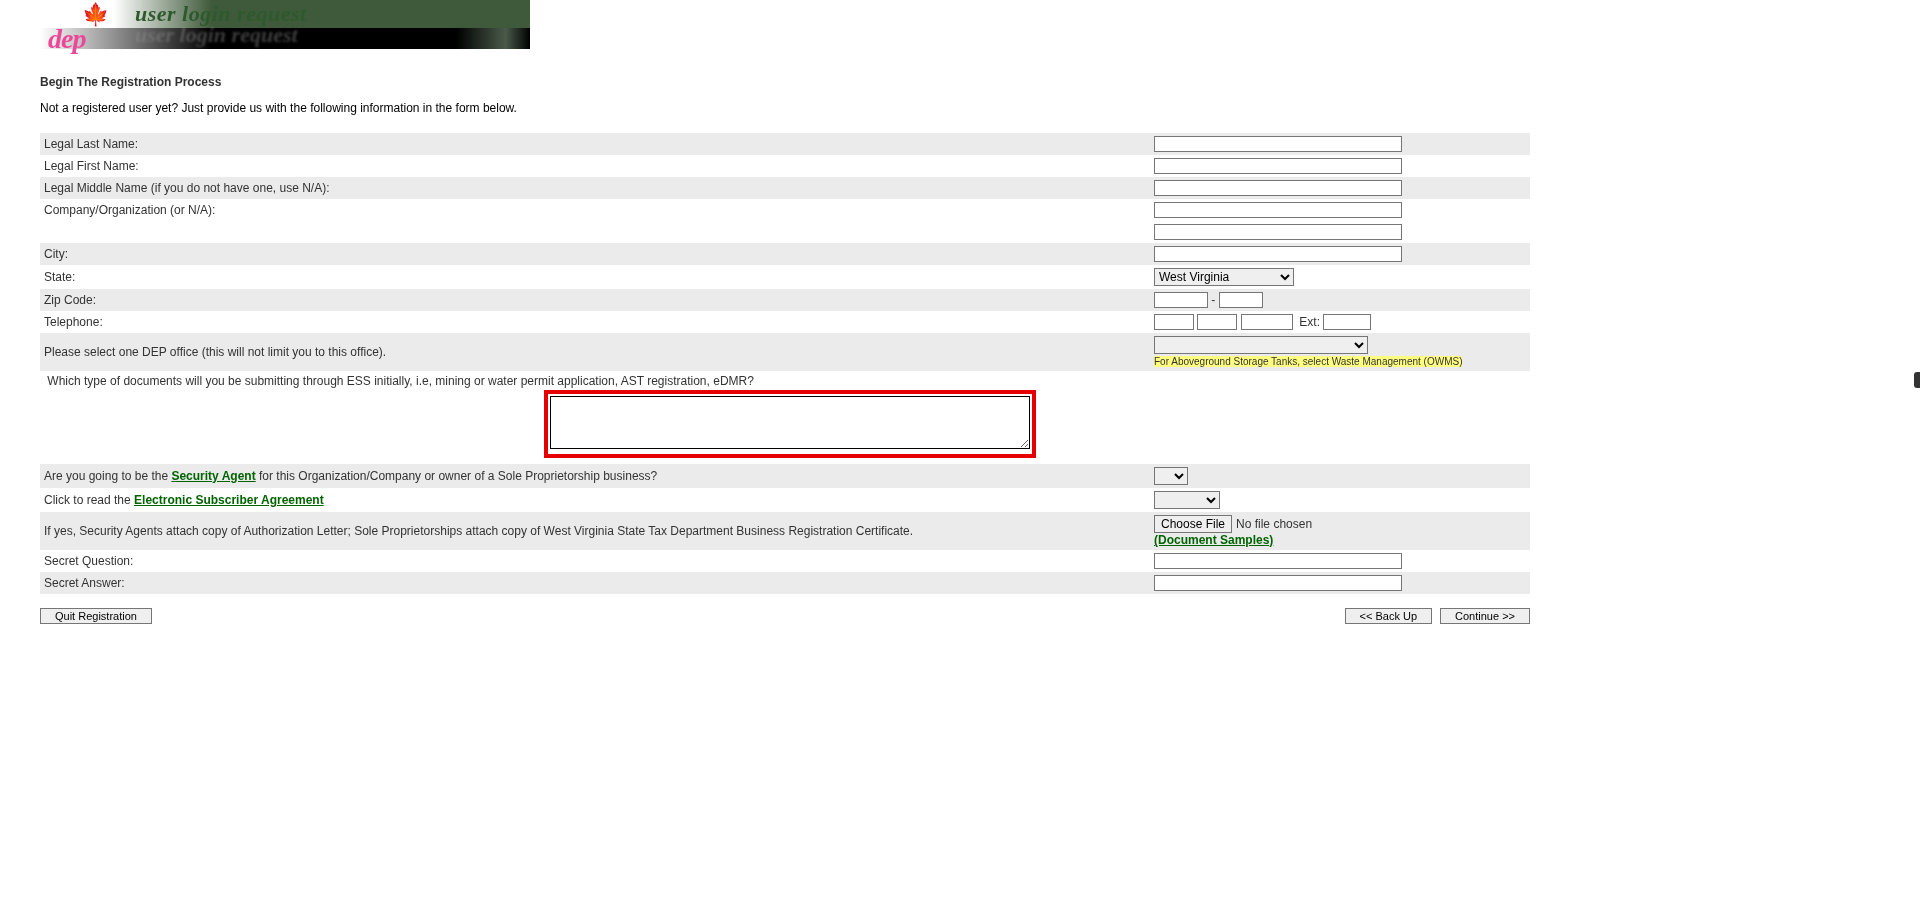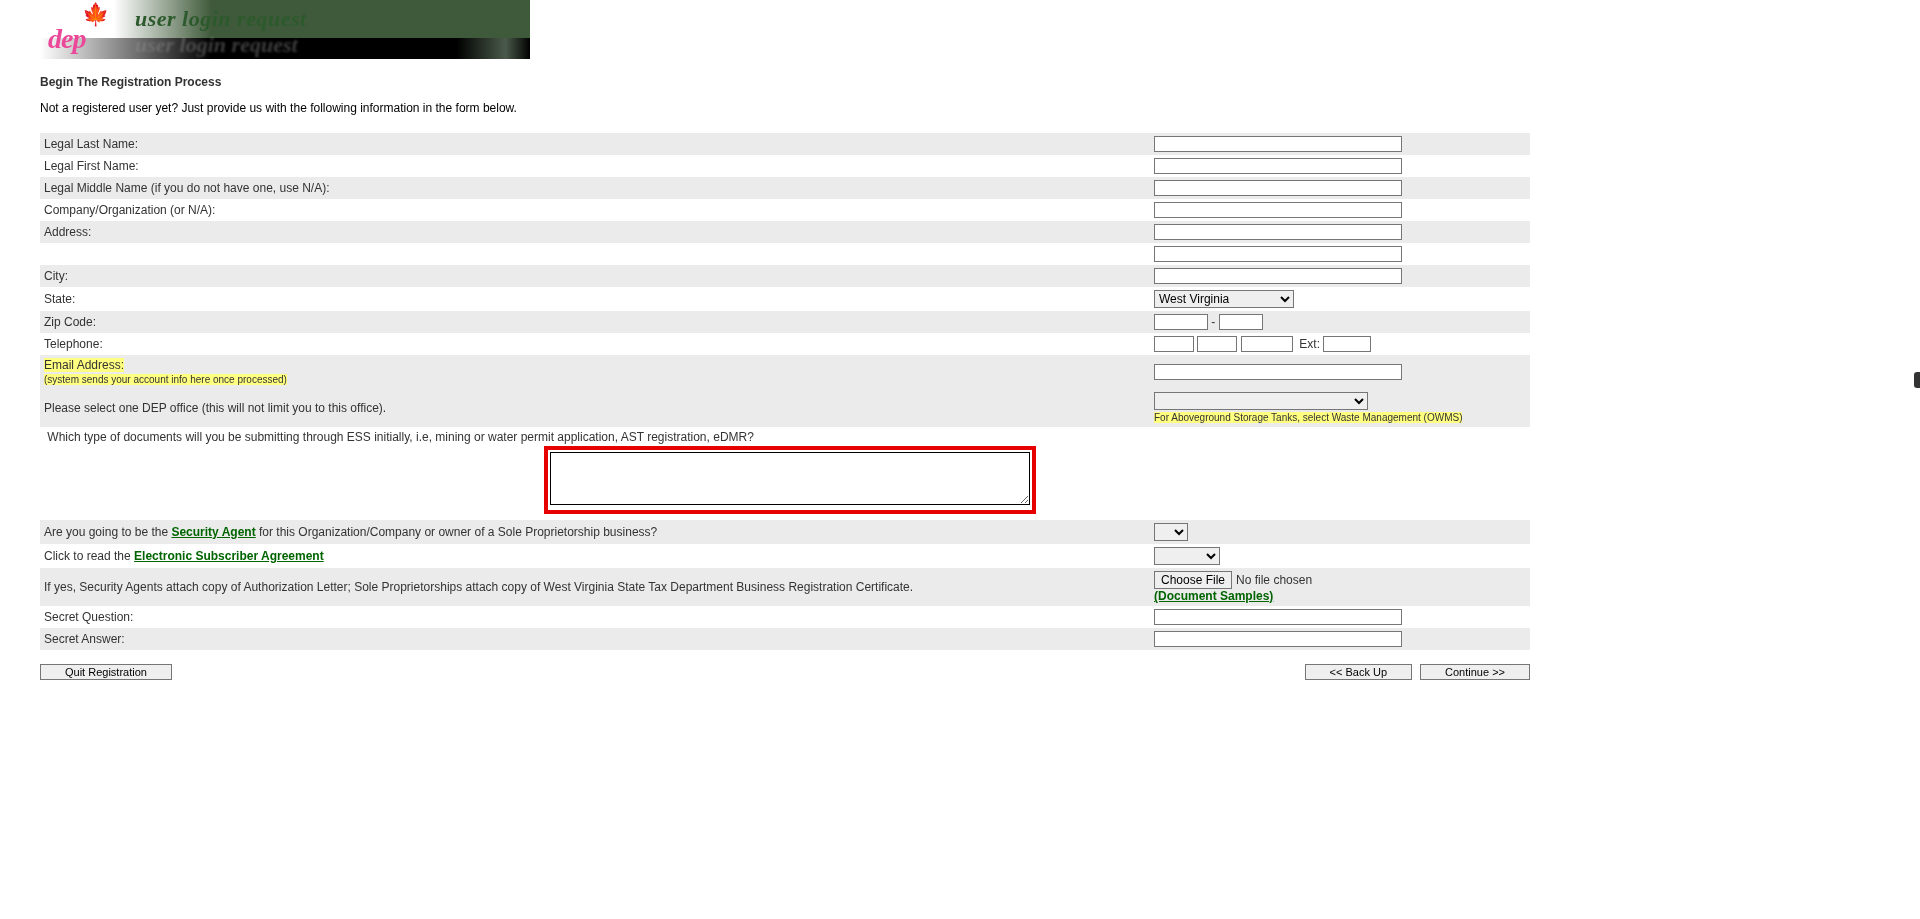--- a/index.html
+++ b/index.html
@@ -1,21 +1,21 @@
 <!DOCTYPE html>
 <html><head>
   <meta charset="utf-8">
   <style>
     * { box-sizing: border-box; }
     body { margin: 0; padding: 0; font-family: Arial, Helvetica, sans-serif; font-size: 12px; color: #333; background: #fff; }
     .page { padding: 0 0 40px 40px; width: 1540px; }
 
     
     .banner { position: relative; width: 490px; height: 57px; margin-top: 0; }
-    .banner-top { height: 38px; background: linear-gradient(to right, #fff 0%, #fff 15%, #3f5a3a 35%, #3f5a3a 100%); display: flex; align-items: center; padding-left: 95px; }
+    .banner-top { height: 28px; background: linear-gradient(to right, #fff 0%, #fff 15%, #3f5a3a 35%, #3f5a3a 100%); display: flex; align-items: center; padding-left: 95px; }
     .banner-title { font-family: Georgia, serif; font-size: 22px; font-style: italic; font-weight: bold; color: #2d5a2d; letter-spacing: 0.5px; }
     .banner-bottom { height: 21px; background: linear-gradient(to right, #fff 0%, #000 35%, #000 85%, #4a5a4a 95%, #000 100%); position:relative; }
     .banner-bottom::before { content:"user login request"; position:absolute; left:95px; top:-6px; font-family: Georgia, serif; font-size: 22px; font-style: italic; font-weight: bold; color: rgba(150,150,150,0.4); filter: blur(1px); }
     .logo { position: absolute; left: 6px; top: 8px; width: 80px; height: 45px; }
     .logo-text { position:absolute; left: 2px; bottom: -2px; font-family: Georgia, serif; font-style: italic; font-weight: bold; font-size: 28px; color: #ec4899; letter-spacing: -1px; }
     .leaf { position:absolute; left: 36px; top: -6px; font-size: 22px; }
 
     .section-title { font-weight: bold; margin: 18px 0 12px 0; font-size: 12px; }
     .subtitle { margin: 0 0 18px 0; font-size: 12px; color: #000000; }
 
@@ -38,21 +38,21 @@
     .zip1 { width: 54px; } .zip2 { width: 44px; }
     .tel { width: 40px; } .tel3 { width: 52px; } .ext { width: 48px; }
     textarea.docs { width: 480px; height: 53px; border: 1px solid #000; resize: both; font-family: Arial; font-size:12px; }
     .red-box { border: 4px solid #e60000; padding: 2px; display: inline-block; margin-top: 2px; }
 
     a.greenlink { color: #006400; font-weight: bold; text-decoration: underline; }
     .filebtn { border:1px solid #767676; background:#efefef; padding:1px 6px; font-size:12px; }
     .filestatus { margin-left: 4px; }
 
     .button-row { width: 1490px; margin-top: 14px; display: flex; }
-    .btn { border:1px solid #767676; background:#efefef; padding:1px 24px; font-size:11px; cursor:pointer; }
+    .btn { border:1px solid #767676; background:#efefef; padding:1px 14px; font-size:11px; cursor:pointer; }
     .spacer { flex:1; }
     .btn-gap { width: 8px; }
 
     .scroll-nub { position: fixed; right: 0; top: 372px; width: 6px; height: 16px; background: #333; border-radius: 3px 0 0 3px; }
   </style>
 </head>
 <body>
 
 <div class="page">
 
@@ -81,24 +81,20 @@
       <td class="fieldcell"><input type="text" class="inp-wide" style=""></td>
     </tr>
     <tr class="odd">
       <td class="labelcell">Legal Middle Name (if you do not have one, use N/A):</td>
       <td class="fieldcell"><input type="text" class="inp-wide" style=""></td>
     </tr>
     <tr class="even">
       <td class="labelcell">Company/Organization (or N/A):</td>
       <td class="fieldcell"><input type="text" class="inp-wide" style=""></td>
     </tr>
-    <tr class="odd">
-      <td class="labelcell">Address:</td>
-      <td class="fieldcell"><input type="text" class="inp-wide" style=""></td>
-    </tr>
     <tr class="even">
       <td class="labelcell"></td>
       <td class="fieldcell"><input type="text" class="inp-wide" style=""></td>
     </tr>
     <tr class="odd">
       <td class="labelcell">City:</td>
       <td class="fieldcell"><input type="text" class="inp-wide" style=""></td>
     </tr>
     <tr class="even">
       <td class="labelcell">State:</td>
@@ -118,27 +114,20 @@
     </tr>
     <tr class="even">
       <td class="labelcell">Telephone:</td>
       <td class="fieldcell">
         <input type="text" class="tel" style="">
         <input type="text" class="tel" style="">
         <input type="text" class="tel3" style="">
         &nbsp;<span>Ext:</span>
         <input type="text" class="ext" style="">
       </td>
-    </tr>
-    <tr class="odd">
-      <td class="labelcell">
-        <span class="highlight">Email Address:</span><br>
-        <span class="highlight small-note">(system sends your account info here once processed)</span>
-      </td>
-      <td class="fieldcell"><input type="text" class="inp-wide" style=""></td>
     </tr>
     <tr class="odd">
       <td class="labelcell">Please select one DEP office (this will not limit you to this office).</td>
       <td class="fieldcell">
         <select class="sel-office"><option></option></select><br>
         <span class="highlight small-note">For Aboveground Storage Tanks, select Waste Management (OWMS)</span>
       </td>
     </tr>
     <tr class="even">
       <td class="labelcell" colspan="2" style="padding-bottom:6px;">

